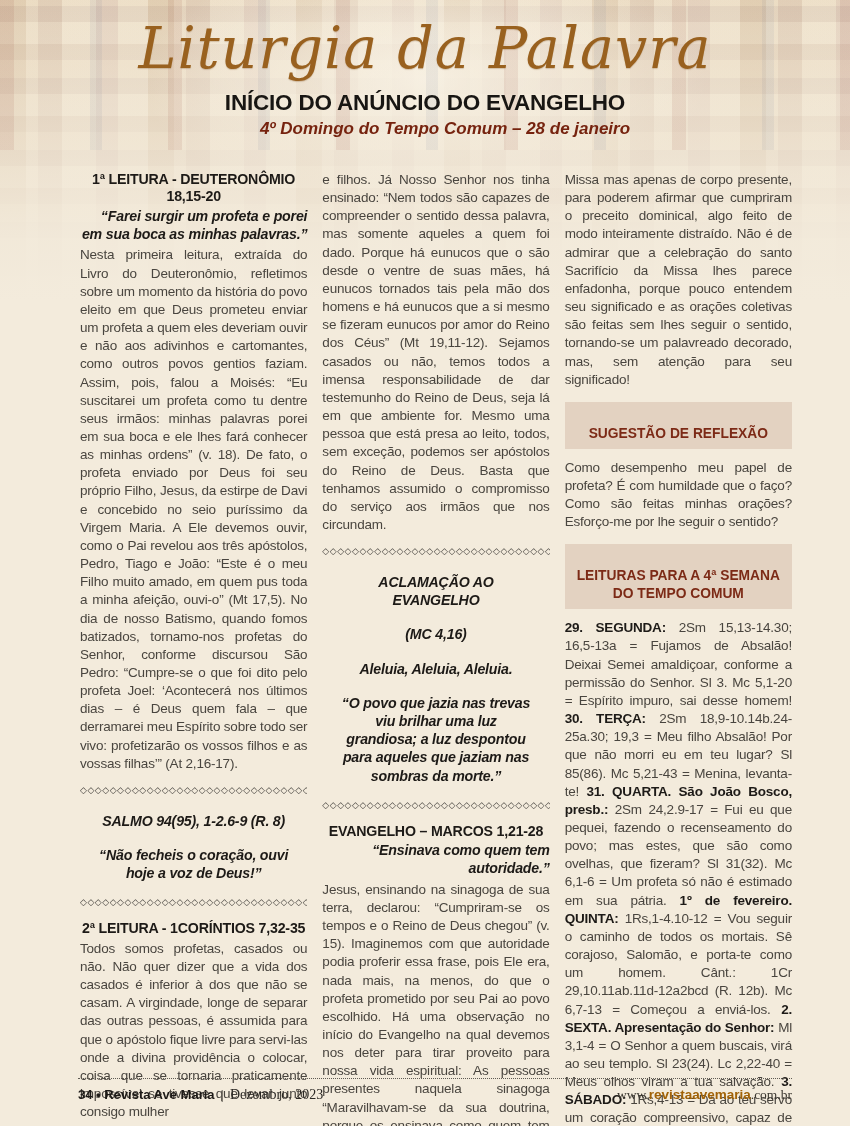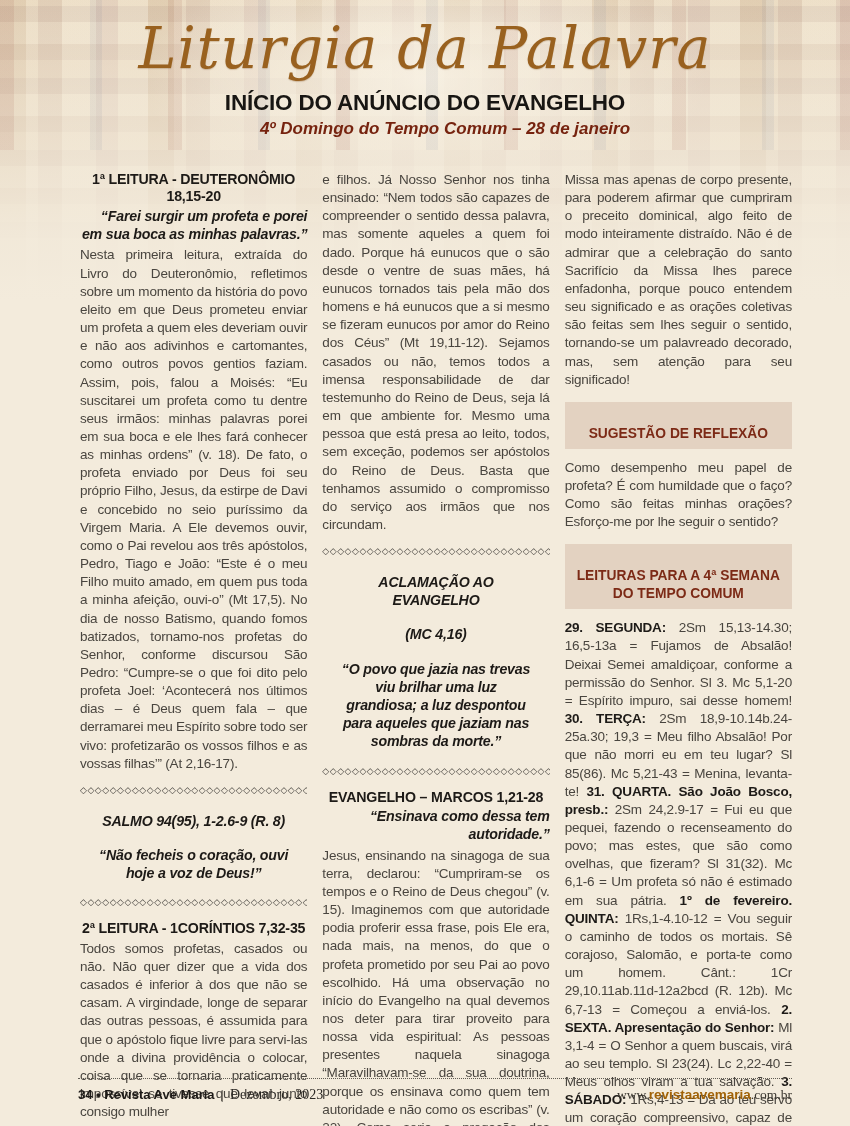--- a/index.html
+++ b/index.html
@@ -103,24 +103,25 @@
       <div class="orn">◇◇◇◇◇◇◇◇◇◇◇◇◇◇◇◇◇◇◇◇◇◇◇◇◇◇◇◇◇◇◇◇◇◇◇◇◇◇◇◇◇◇◇◇◇◇</div>
       <div class="sec-head">2ª LEITURA - 1CORÍNTIOS 7,32-35</div>
       <p class="body-p">Todos somos profetas, casados ou não. Não quer dizer que a vida dos casados é inferior à dos que não se casam. A virgindade, longe de separar das outras pessoas, é assumida para que o apóstolo fique livre para servi-las onde a divina providência o colocar, coisa que se tornaria praticamente impossível se tivesse que levar junto consigo mulher</p>
     </div>
 
     <div class="col">
       <p class="body-p">e filhos. Já Nosso Senhor nos tinha ensinado: “Nem todos são capazes de compreender o sentido dessa palavra, mas somente aqueles a quem foi dado. Porque há eunucos que o são desde o ventre de suas mães, há eunucos tornados tais pela mão dos homens e há eunucos que a si mesmo se fizeram eunucos por amor do Reino dos Céus” (Mt 19,11-12). Sejamos casados ou não, temos todos a imensa responsabilidade de dar testemunho do Reino de Deus, seja lá em que ambiente for. Mesmo uma pessoa que está presa ao leito, todos, sem exceção, podemos ser apóstolos do Reino de Deus. Basta que tenhamos assumido o compromisso do serviço aos irmãos que nos circundam.</p>
       <div class="orn">◇◇◇◇◇◇◇◇◇◇◇◇◇◇◇◇◇◇◇◇◇◇◇◇◇◇◇◇◇◇◇◇◇◇◇◇◇◇◇◇◇◇◇◇◇◇</div>
       <div class="center-block">ACLAMAÇÃO AO EVANGELHO</div>
       <div class="center-block">(MC 4,16)</div>
+      <div class="center-block">Aleluia, Aleluia, Aleluia.</div>
       <div class="center-block">“O povo que jazia nas trevas viu brilhar uma luz grandiosa; a luz despontou para aqueles que jaziam nas sombras da morte.”</div>
       <div class="orn">◇◇◇◇◇◇◇◇◇◇◇◇◇◇◇◇◇◇◇◇◇◇◇◇◇◇◇◇◇◇◇◇◇◇◇◇◇◇◇◇◇◇◇◇◇◇</div>
       <div class="sec-head">EVANGELHO – MARCOS 1,21-28</div>
-      <div class="sec-quote">“Ensinava como dessa tem autoridade.”</div>
+      <div class="sec-quote">“Ensinava como quem tem autoridade.”</div>
       <p class="body-p">Jesus, ensinando na sinagoga de sua terra, declarou: “Cumpriram-se os tempos e o Reino de Deus chegou” (v. 15). Imaginemos com que autoridade podia proferir essa frase, pois Ele era, nada mais, na menos, do que o profeta prometido por seu Pai ao povo escolhido. Há uma observação no início do Evangelho na qual devemos nos deter para tirar proveito para nossa vida espiritual: As pessoas presentes naquela sinagoga “Maravilhavam-se da sua doutrina, porque os ensinava como quem tem autoridade e não como os escribas” (v. 22). Como seria a pregação dos escribas? Certamente, repetitiva. Também muitas vezes coisa semelhante acontece com aqueles que vão, por exemplo, à santa</p>
     </div>
 
     <div class="col">
       <p class="body-p">Missa mas apenas de corpo presente, para poderem afirmar que cumpriram o preceito dominical, algo feito de modo inteiramente distraído. Não é de admirar que a celebração do santo Sacrifício da Missa lhes parece enfadonha, porque pouco entendem seu significado e as orações coletivas são feitas sem lhes seguir o sentido, tornando-se um palavreado decorado, mas, sem atenção para seu significado!</p>
       <div class="box">SUGESTÃO DE REFLEXÃO</div>
       <p class="body-p">Como desempenho meu papel de profeta? É com humildade que o faço? Como são feitas minhas orações? Esforço-me por lhe seguir o sentido?</p>
       <div class="box">
         <div>LEITURAS PARA A 4ª SEMANA</div>
         <div>DO TEMPO COMUM</div>

